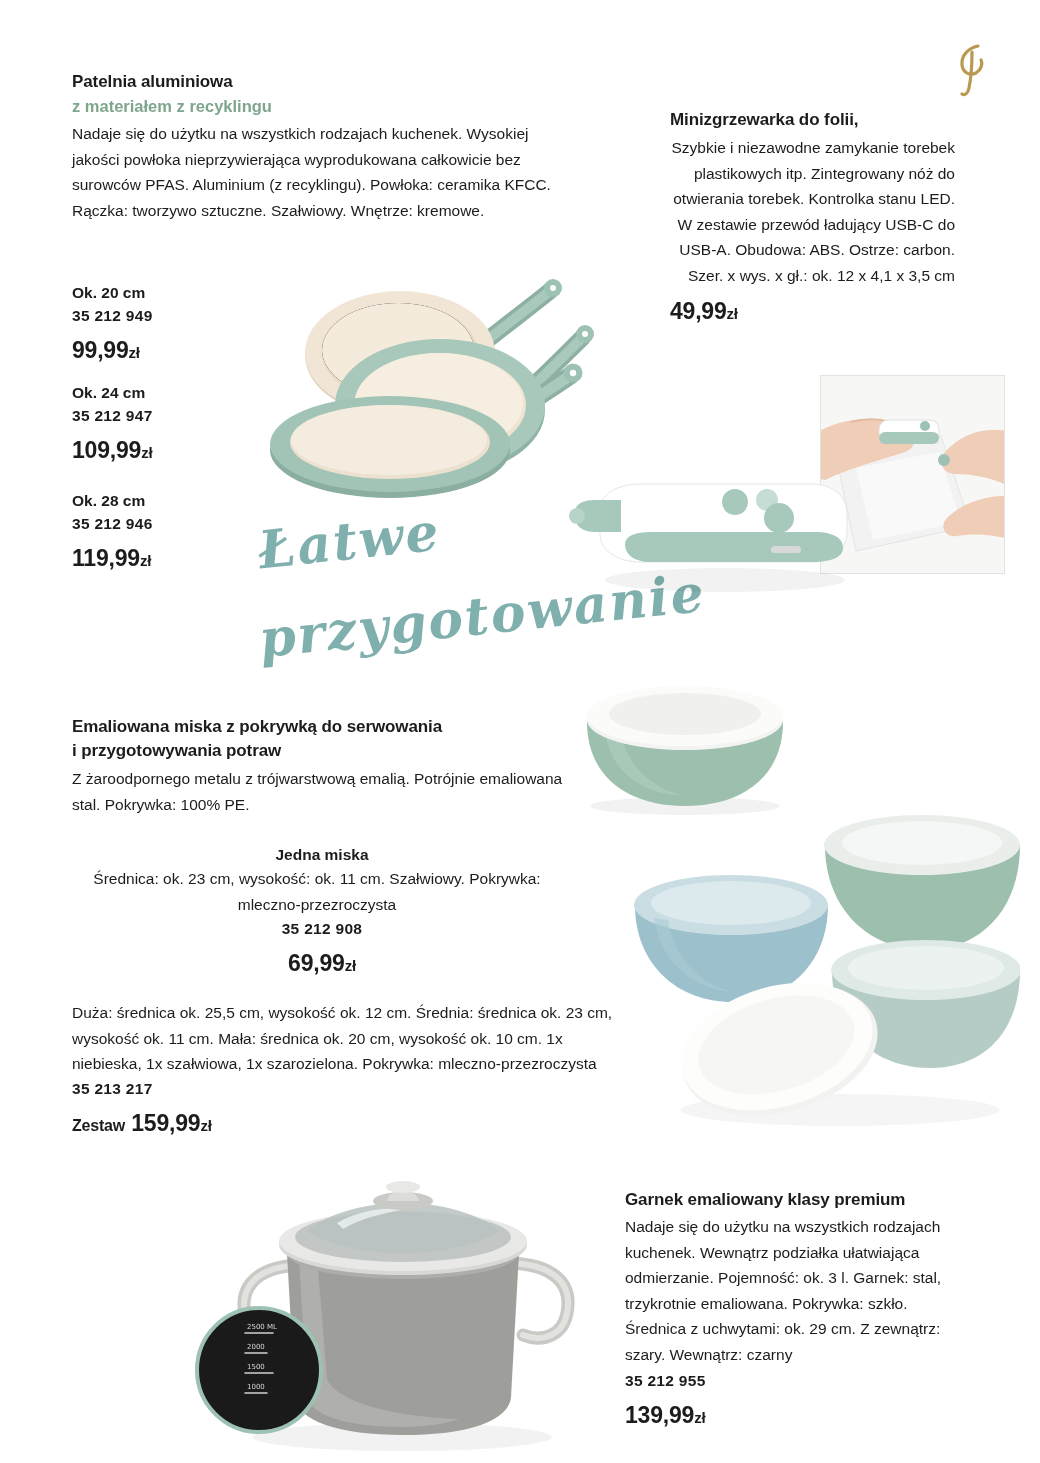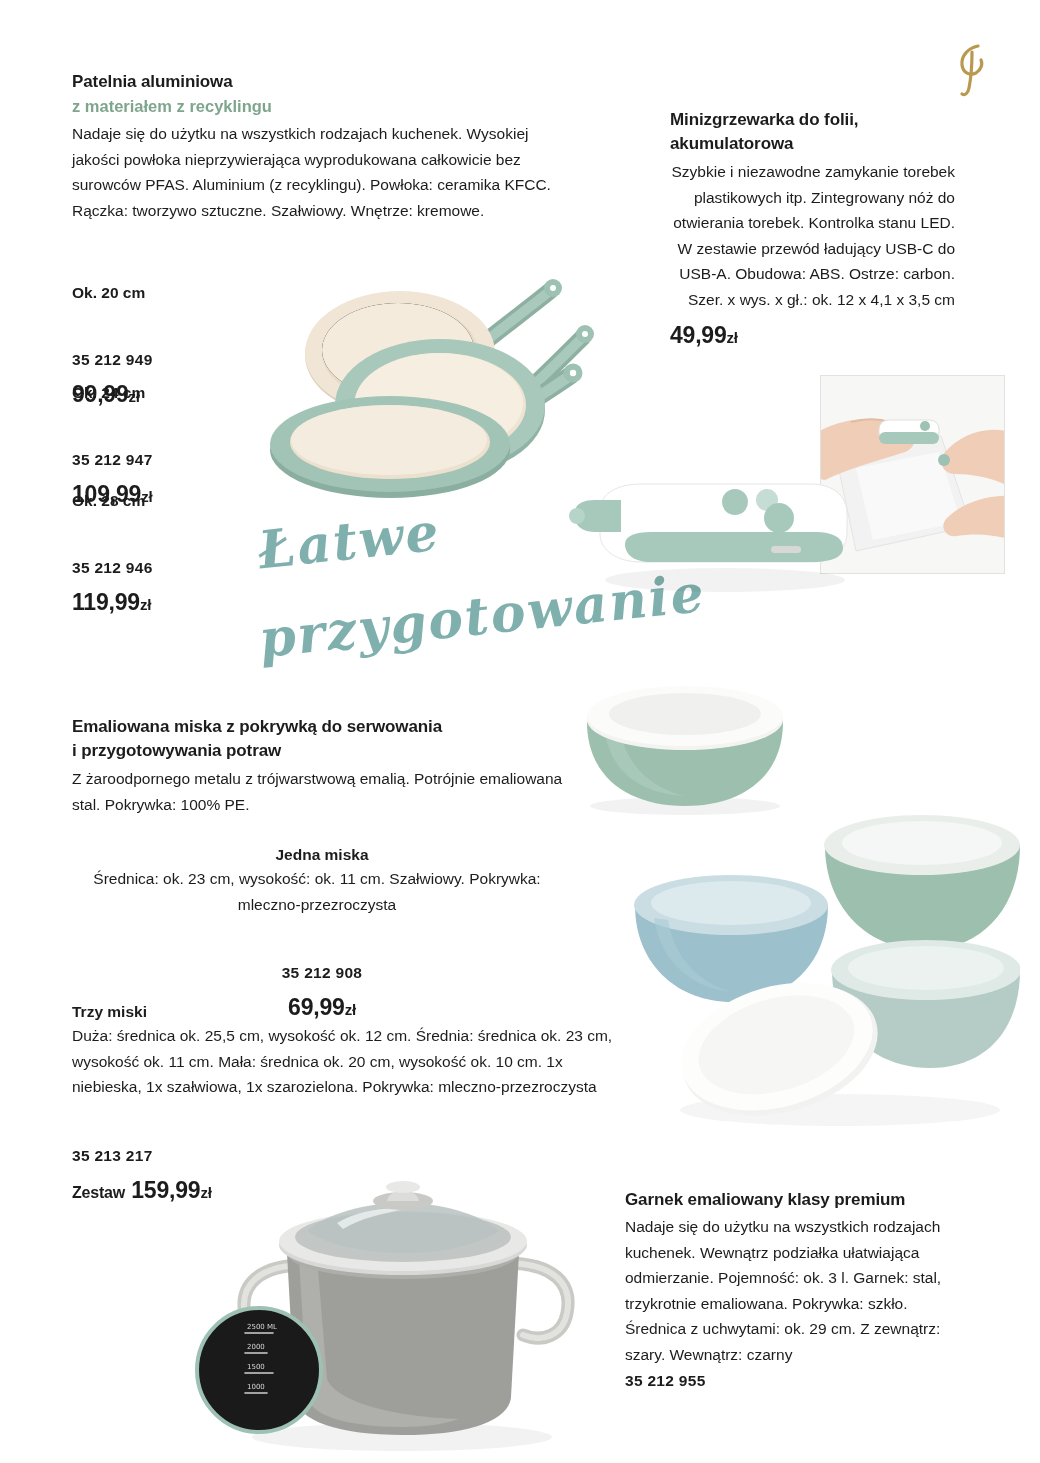--- a/index.html
+++ b/index.html
@@ -42,21 +42,20 @@
   .var-name {
     font-weight: bold;
     font-size: 15.5px;
     line-height: 23px;
   }
   .art {
     font-weight: bold;
     font-size: 15.5px;
     line-height: 23px;
     letter-spacing: 0.3px;
-    margin-top: 44px;
   }
   .price {
     font-weight: bold;
     font-size: 23px;
     line-height: 30px;
     letter-spacing: -0.2px;
   }
   .price .cur {
     font-size: 15px;
     font-weight: bold;
@@ -177,21 +176,20 @@
       <ellipse cx="175" cy="207" rx="100" ry="37" fill="#ece0cf"></ellipse>
       <ellipse cx="174" cy="205" rx="98" ry="35" fill="#f5ece0"></ellipse>
     </svg>
   </div>
 
   <div class="script" style="left:258px; top:510px;">Łatwe</div>
   <div class="script" style="left:258px; top:585px;">przygotowanie</div>
 
   <div class="blk" style="left:670px; top:108px; width:300px;">
     <div class="ttl">Minizgrzewarka do folii,</div>
-    <div class="ttl">akumulatorowa</div>
     <div class="desc" style="margin-top:3px; width:285px;text-align:right;">Szybkie i niezawodne zamykanie torebek plastikowych itp. Zintegrowany nóż do otwierania torebek. Kontrolka stanu LED. W zestawie przewód ładujący USB-C do USB-A. Obudowa: ABS. Ostrze: carbon. Szer. x wys. x gł.: ok. 12 x 4,1 x 3,5 cm</div>
     <div class="price" style="margin-top:8px;">
       <span>49,99</span><span class="cur">zł</span>
     </div>
   </div>
 
   <div class="photo-frame" style="left:820px; top:375px; width:183px; height:197px;">
     <svg viewBox="0 0 183 197" width="183" height="197">
       <rect width="183" height="197" fill="#f7f7f6"></rect>
 
@@ -239,21 +237,20 @@
   <div class="blk" style="left:72px; top:843px; width:500px;text-align:center;">
     <div class="var-name">Jedna miska</div>
     <div class="desc" style="width:490px;">Średnica: ok. 23 cm, wysokość: ok. 11 cm. Szałwiowy. Pokrywka: mleczno-przezroczysta</div>
     <div class="art">35 212 908</div>
     <div class="price" style="margin-top:8px;">
       <span>69,99</span><span class="cur">zł</span>
     </div>
   </div>
 
   <div class="blk" style="left:72px; top:1000px; width:570px;">
-    <div class="var-name">Trzy miski</div>
     <div class="desc" style="width:560px;">Duża: średnica ok. 25,5 cm, wysokość ok. 12 cm. Średnia: średnica ok. 23 cm, wysokość ok. 11 cm. Mała: średnica ok. 20 cm, wysokość ok. 10 cm. 1x niebieska, 1x szałwiowa, 1x szarozielona. Pokrywka: mleczno-przezroczysta</div>
     <div class="art">35 213 217</div>
     <div class="price" style="margin-top:8px;">
       <span class="pre">Zestaw</span>
       <span>159,99</span><span class="cur">zł</span>
     </div>
   </div>
 
   <div class="imgwrap" style="left:565px; top:680px; width:250px; height:140px;">
     <svg viewBox="0 0 250 140" width="250" height="140">
@@ -290,20 +287,23 @@
         <ellipse cx="158" cy="236" rx="98" ry="60" fill="#fdfdfc"></ellipse>
         <ellipse cx="158" cy="234" rx="80" ry="46" fill="#f6f6f4"></ellipse>
       </g>
     </svg>
   </div>
 
   <div class="blk" style="left:625px; top:1188px; width:330px;">
     <div class="ttl">Garnek emaliowany klasy premium</div>
     <div class="desc" style="margin-top:2px; width:330px;">Nadaje się do użytku na wszystkich rodzajach kuchenek. Wewnątrz podziałka ułatwiająca odmierzanie. Pojemność: ok. 3 l. Garnek: stal, trzykrotnie emaliowana. Pokrywka: szkło. Średnica z uchwytami: ok. 29 cm. Z zewnątrz: szary. Wewnątrz: czarny</div>
     <div class="art" style="margin-top:2px;">35 212 955</div>
+    <div class="price" style="margin-top:8px;">
+      <span>139,99</span><span class="cur">zł</span>
+    </div>
   </div>
 
   <div class="imgwrap" style="left:187px; top:1165px; width:430px; height:290px;">
     <svg viewBox="0 0 430 290" width="430" height="290">
       <ellipse cx="215" cy="272" rx="150" ry="14" fill="rgba(0,0,0,0.05)"></ellipse>
 
       <path d="M118 100 C72 100, 52 120, 58 150 C62 172, 84 180, 104 172" fill="none" stroke="#c9c9c6" stroke-width="13" stroke-linecap="round"></path>
       <path d="M118 100 C72 100, 52 120, 58 150 C62 172, 84 180, 104 172" fill="none" stroke="#e2e2df" stroke-width="6" stroke-linecap="round"></path>
       <path d="M318 98 C366 98, 386 118, 380 148 C376 170, 356 178, 336 170" fill="none" stroke="#c9c9c6" stroke-width="13" stroke-linecap="round"></path>
       <path d="M318 98 C366 98, 386 118, 380 148 C376 170, 356 178, 336 170" fill="none" stroke="#e2e2df" stroke-width="6" stroke-linecap="round"></path>

